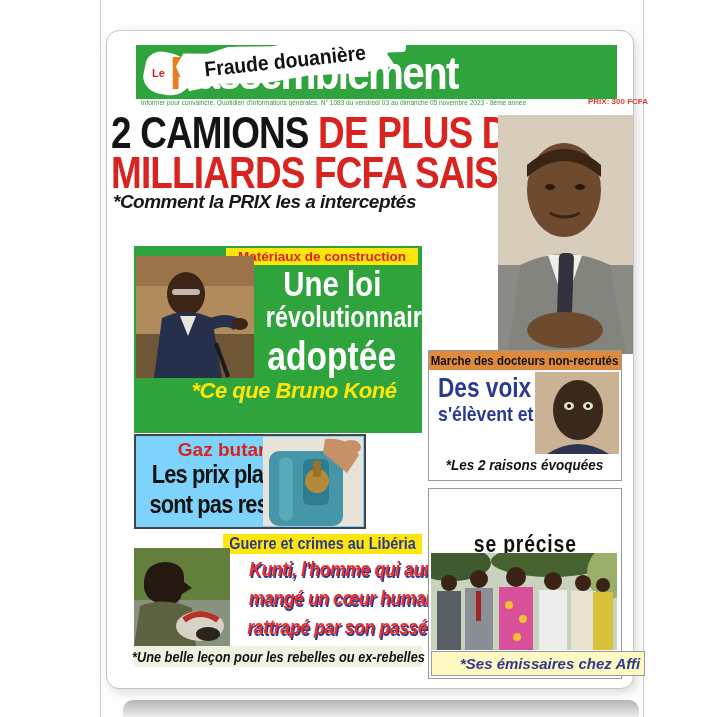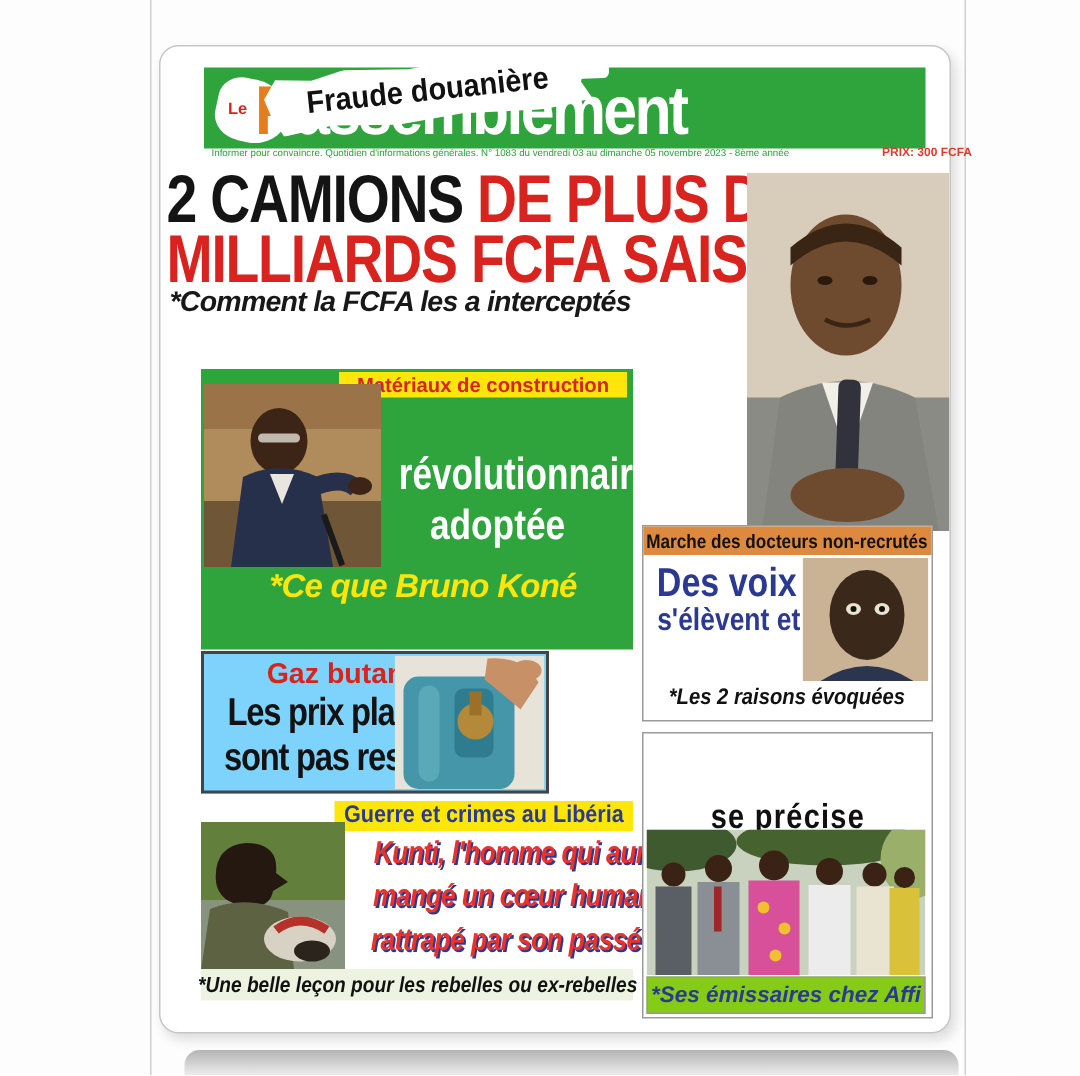--- a/index.html
+++ b/index.html
@@ -36,21 +36,21 @@
   .kicker{position:absolute;left:6px;top:160px;font-size:19px;font-weight:bold;font-style:italic;
     color:#181818;letter-spacing:-.5px;}
   .lead-photo{position:absolute;left:391px;top:84px;width:135px;height:239px;overflow:hidden;}
 
   
   .gblock{position:absolute;left:27px;top:215px;width:288px;height:187px;background:var(--green);}
   .gtag{position:absolute;left:92px;top:2px;width:192px;height:17px;background:var(--yellow);
     display:flex;align-items:center;justify-content:center;}
   .gtag span{font-size:13.5px;font-weight:bold;color:var(--red);}
   .gline{position:absolute;left:108px;width:180px;text-align:center;color:#fff;font-weight:bold;line-height:1;}
-  .gsub{position:absolute;left:4px;width:288px;text-align:center;color:var(--yellow);
+  .gsub{position:absolute;left:16px;width:288px;text-align:center;color:var(--yellow);
     font-weight:bold;font-style:italic;line-height:1;font-size:22px;letter-spacing:-.5px;}
   .gphoto{position:absolute;left:2px;top:10px;width:118px;height:122px;overflow:hidden;}
 
   
   .dbox{position:absolute;left:321px;top:319px;width:192px;height:129px;background:#fff;border:1px solid #9a9a9a;}
   .dtag{position:absolute;left:0;top:0;width:100%;height:19px;background:var(--orange);
     display:flex;align-items:center;justify-content:center;}
   .dtag span{font-size:13px;font-weight:bold;color:#111;}
   .dline{position:absolute;left:0;width:106px;text-align:center;color:var(--blue);font-weight:bold;line-height:1;}
   .dsub{position:absolute;left:0;top:105px;width:100%;text-align:center;font-size:15px;
@@ -76,22 +76,22 @@
     display:flex;align-items:center;justify-content:center;}
   .libsub span{font-size:14.5px;font-weight:bold;font-style:italic;color:#111;}
 
   
   .bbox{position:absolute;left:321px;top:457px;width:192px;height:189px;background:#fff;border:1px solid #9a9a9a;}
   .btag{position:absolute;left:0;top:2px;width:100%;height:19px;background:var(--yellow);
     display:flex;align-items:center;justify-content:center;}
   .btag span{font-size:16.5px;font-weight:bold;color:var(--red);}
   .bline{position:absolute;left:0;width:100%;text-align:center;color:#101010;font-weight:bold;line-height:1;}
   .bphoto{position:absolute;left:2px;top:64px;width:186px;height:97px;overflow:hidden;}
-  .bsub{position:absolute;left:2px;top:162px;width:184px;height:23px;background:#84cc16;border:1px solid #999;
-    display:flex;align-items:center;justify-content:center;}
+  .bsub{position:absolute;left:2px;top:162px;width:184px;height:23px;background:#fef9c3;border:1px solid #999;
+    display:flex;align-items:center;justify-content:flex-start;padding-left:28px;}
   .bsub span{font-size:15px;font-weight:bold;font-style:italic;color:var(--blue);}
 
   .nextpage{position:absolute;left:123px;top:700px;width:516px;height:17px;
     border-radius:10px 10px 0 0;background:linear-gradient(#b4b4b4,#ededed);}
 </style>
 </head>
 <body>
 
 <div class="canvas">
   <div class="vline" style="left:100px;"></div>
@@ -110,21 +110,21 @@
     </div>
     <div class="edition">Informer pour convaincre. Quotidien d'informations générales. N° 1083 du vendredi 03 au dimanche 05 novembre 2023 - 8ème année</div>
     <div class="price">PRIX: 300 FCFA</div>
 
     <div class="hl" style="left:4px;top:79px;">
       <span class="cn"><span class="b">2 CAMIONS </span><span class="r">DE PLUS DE 8</span></span>
     </div>
     <div class="hl" style="left:4px;top:119px;">
       <span class="cn r">MILLIARDS FCFA SAISIS !</span>
     </div>
-    <div class="kicker">*Comment la FCFA les a interceptés</div>
+    <div class="kicker">*Comment la PRIX les a interceptés</div>
 
     <div class="lead-photo">
       <svg width="135" height="239" viewBox="0 0 135 239" xmlns="http://www.w3.org/2000/svg">
         <rect width="135" height="239" fill="#d8ccba"></rect>
         <rect x="0" y="150" width="135" height="89" fill="#8b8b86"></rect>
         <path d="M10 239 L22 150 Q67 128 112 150 L128 239 Z" fill="#84847f"></path>
         <path d="M50 140 L67 190 L84 140 Z" fill="#f2efe8"></path>
         <rect x="60" y="138" width="15" height="70" rx="5" fill="#32323c" transform="rotate(2 67 170)"></rect>
         <ellipse cx="66" cy="75" rx="37" ry="47" fill="#6e4a2e"></ellipse>
         <path d="M29 62 Q66 30 103 62 L103 50 Q66 18 29 50 Z" fill="#3a2413"></path>
@@ -146,22 +146,23 @@
           <rect x="0" y="78" width="118" height="44" fill="#6e5637"></rect>
           <ellipse cx="50" cy="38" rx="19" ry="22" fill="#3c2417"></ellipse>
           <rect x="36" y="33" width="28" height="6" rx="3" fill="#d8d4c8" opacity=".85"></rect>
           <path d="M18 122 L26 62 Q50 50 76 62 L86 122 Z" fill="#27304a"></path>
           <path d="M44 60 L52 80 L60 60 Z" fill="#e8e6df"></path>
           <path d="M70 70 Q92 60 102 70" stroke="#27304a" stroke-width="12" fill="none"></path>
           <ellipse cx="104" cy="68" rx="8" ry="6" fill="#3c2417"></ellipse>
           <rect x="84" y="86" width="4" height="36" fill="#1a1a1a" transform="rotate(-20 86 104)"></rect>
         </svg>
       </div>
+      <div class="gline" style="top:20px;font-size:35px;"><span class="cnc">Une loi</span></div>
       <div class="gline" style="top:56px;font-size:30px;"><span class="cnc" style="transform:scaleX(.78);">révolutionnaire</span></div>
-      <div class="gline" style="top:90px;font-size:28px;text-align:center;"><span class="cnc">adoptée</span></div>
+      <div class="gline" style="top:90px;font-size:40px;text-align:center;"><span class="cnc">adoptée</span></div>
       <div class="gsub" style="top:134px;">*Ce que Bruno Koné</div>
     </div>
 
     <div class="dbox">
       <div class="dtag">
         <span class="cnc" style="transform:scaleX(.88);">Marche des docteurs non-recrutés</span>
       </div>
       <div class="dline" style="top:24px;font-size:27px;"><span class="cnc">Des voix</span></div>
       <div class="dline" style="top:52px;font-size:21px;"><span class="cnc">s'élèvent et</span></div>
       <div class="dphoto">

